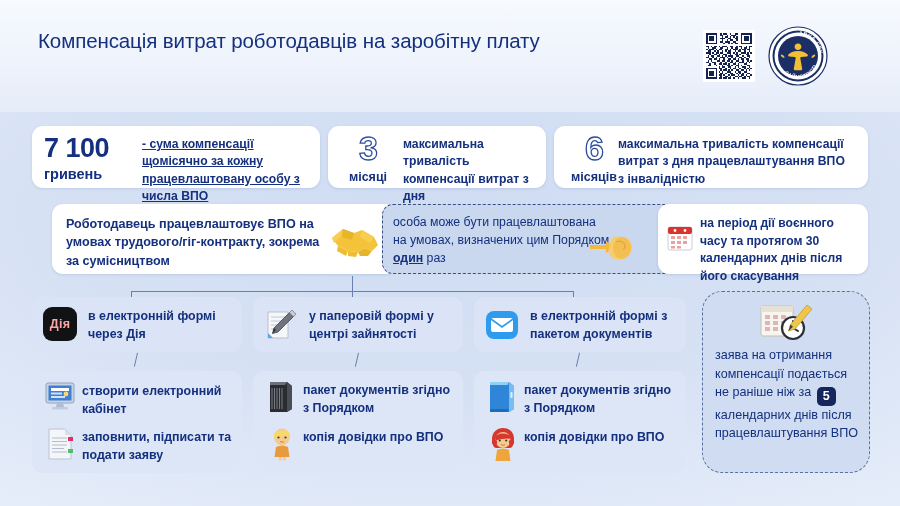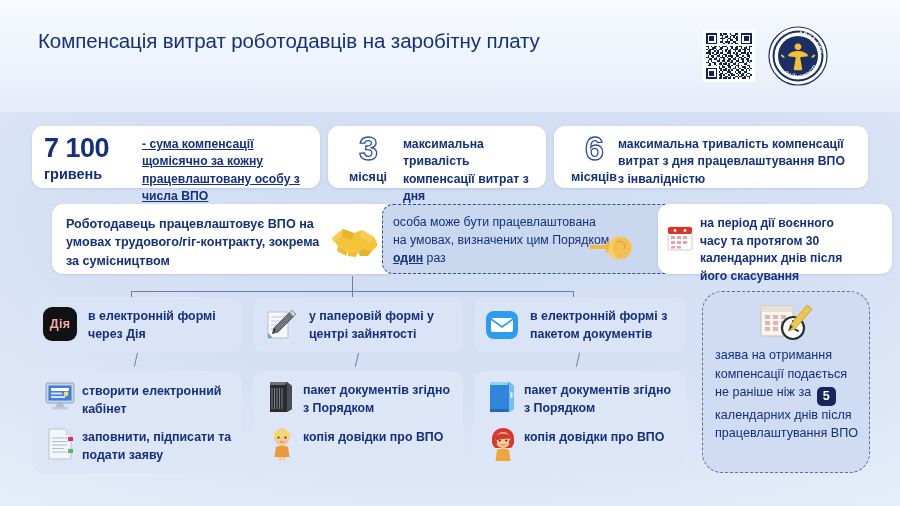--- a/index.html
+++ b/index.html
@@ -475,21 +475,21 @@
     <div class="ico" style="left:203px; top:26px;">
       <svg width="50" height="34" viewBox="0 0 50 34">
         <path d="M4 14 L20 14 L20 10 L30 16 L20 22 L20 18 L4 18 Z" fill="#f4b840"></path>
         <path d="M28 6 C36 4 46 8 46 16 C46 25 37 30 29 28 C24 27 22 22 23 17 C24 12 25 7 28 6 Z" fill="#f7cd6a"></path>
         <ellipse cx="36" cy="17" rx="9" ry="11" fill="#f4bf52"></ellipse>
         <path d="M30 11 c4-2 9 0 9 4 0 2-1 3-2 3" fill="none" stroke="#e0a73a" stroke-width="1.2"></path>
       </svg>
     </div>
   </div>
 
-  <div class="card" style="left:658px; top:204px; width:234px; height:70px;">
+  <div class="card" style="left:658px; top:204px; width:210px; height:70px;">
     <div class="ico" style="left:8px; top:20px;">
       <svg width="28" height="28" viewBox="0 0 28 28">
         <rect x="2" y="3" width="24" height="23" rx="2" fill="#ffffff" stroke="#c9ced8" stroke-width="1"></rect>
         <rect x="2" y="3" width="24" height="7" rx="2" fill="#d9342b"></rect>
         <circle cx="9" cy="6.5" r="1.4" fill="#fff"></circle>
         <circle cx="19" cy="6.5" r="1.4" fill="#fff"></circle>
         <g fill="#e8a2a0">
           <rect x="5" y="12" width="4" height="3"></rect>
             <rect x="11" y="12" width="4" height="3"></rect>
           <rect x="17" y="12" width="4" height="3"></rect>

